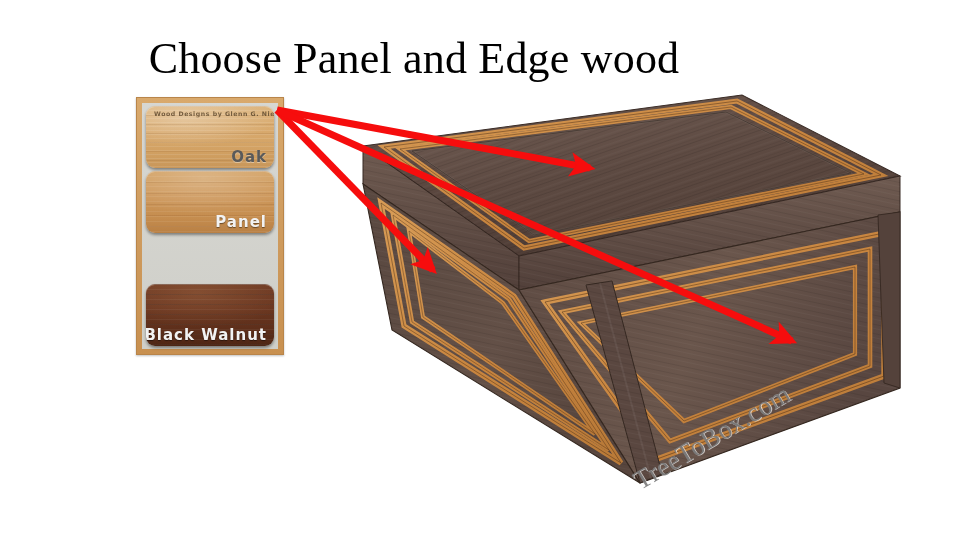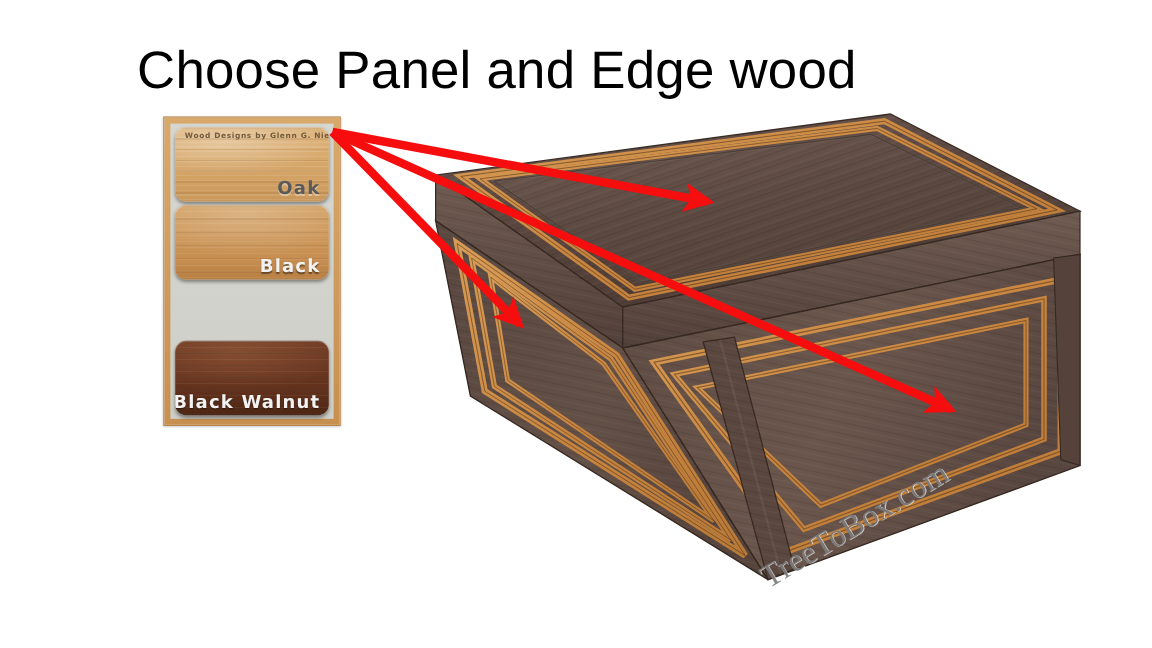--- a/index.html
+++ b/index.html
@@ -16,21 +16,21 @@
     font-family: "Liberation Sans", sans-serif;
   }
 
   
   #slide-title {
     position: absolute;
     left: 0;
     top: 36px;
     width: 828px;
     text-align: center;
-    font-family: Liberation Sans, sans-serif;
+    font-family: Liberation Serif, serif;
     font-size: 44px;
     font-weight: 400;
     color: #000000;
     letter-spacing: 0.2px;
     line-height: 1.05;
     white-space: nowrap;
   }
 
   
   #sample-card {
@@ -145,21 +145,21 @@
                radial-gradient(120% 80% at 30% 18%, rgba(255,255,255,0.30), rgba(255,255,255,0) 60%);"></div>
         <div id="brand-engraving">Wood Designs by Glenn G. Nief</div>
         <div class="swatch-label dark">Oak</div>
       </div>
 
       <div class="wood-swatch" id="swatch-cherry">
         <div class="grain" style="background:
                repeating-linear-gradient(180deg, rgba(255,255,255,0.07) 0px, rgba(255,255,255,0.07) 1px, rgba(0,0,0,0) 1px, rgba(0,0,0,0) 5px),
                repeating-linear-gradient(180deg, rgba(110,60,20,0.12) 0px, rgba(110,60,20,0.12) 1.2px, rgba(0,0,0,0) 1.2px, rgba(0,0,0,0) 11px),
                radial-gradient(120% 90% at 45% 12%, rgba(255,255,255,0.22), rgba(255,255,255,0) 65%);"></div>
-        <div class="swatch-label light">Black</div>
+        <div class="swatch-label light">Panel</div>
       </div>
 
       <div class="wood-swatch" id="swatch-walnut">
         <div class="grain" style="background:
                repeating-linear-gradient(180deg, rgba(255,255,255,0.055) 0px, rgba(255,255,255,0.055) 1px, rgba(0,0,0,0) 1px, rgba(0,0,0,0) 5px),
                repeating-linear-gradient(180deg, rgba(30,12,4,0.22) 0px, rgba(30,12,4,0.22) 1.3px, rgba(0,0,0,0) 1.3px, rgba(0,0,0,0) 10px),
                radial-gradient(120% 90% at 40% 15%, rgba(255,190,130,0.16), rgba(255,255,255,0) 62%);"></div>
         <div class="swatch-label light">Black Walnut</div>
       </div>
 

